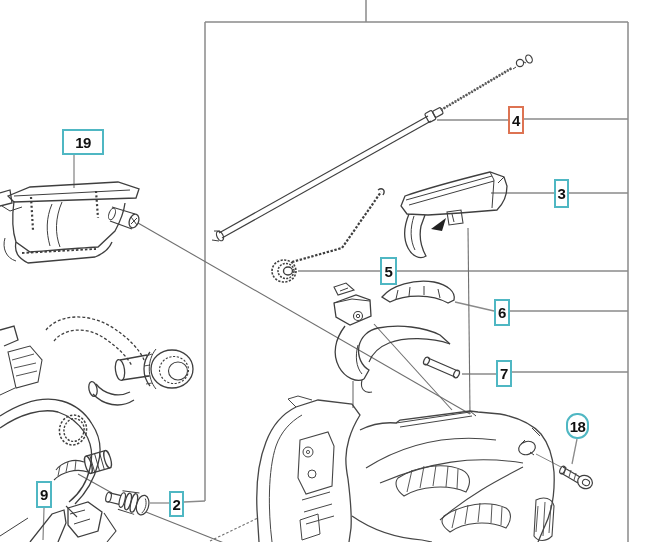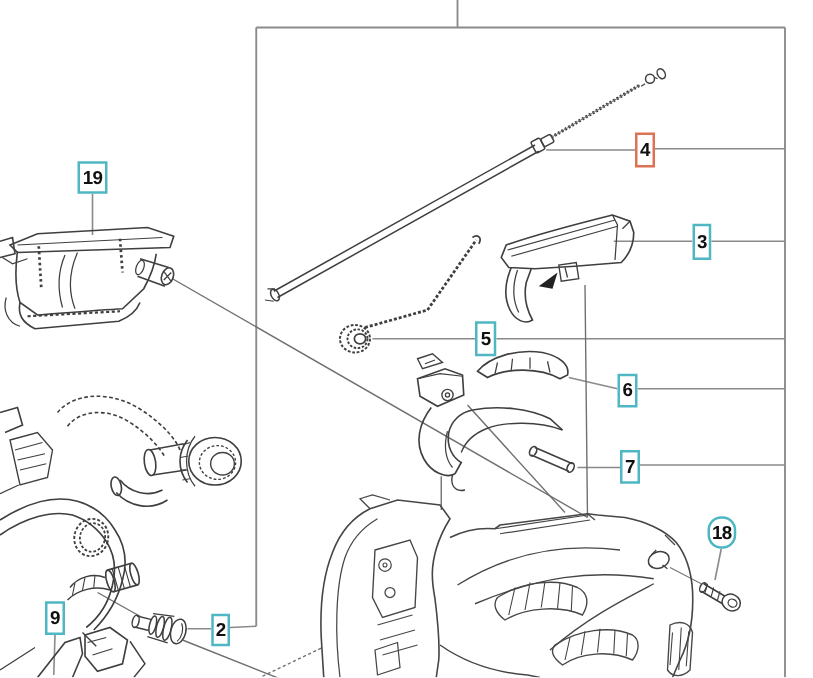--- a/index.html
+++ b/index.html
@@ -221,21 +221,21 @@
       <path d="M30,542 L52,514 L64,510 L66,523 L58,542"></path>
       <path d="M68,508 L88,502 L102,512 L98,531 L78,537 L68,525 Z"></path>
       <path d="M70,514 L85,510 M74,524 L90,519" stroke-width="1"></path>
       <path d="M104,513 L116,531 L107,542" stroke-width="1.1"></path>
       <path d="M0,536 L28,518" stroke-width="1"></path>
       <path d="M56,470 C62,462 74,458 84,462 M54,480 C62,472 76,468 88,472" stroke-width="1.1"></path>
       <path d="M60,466 L58,476 M68,462 L66,472 M76,460 L75,470" stroke-width="0.9"></path>
     </g>
   </svg>
 
-  <div class="callout" style="left: 62px; top: 129px; width: 24px; height: 26px; border-color: rgb(79, 183, 195); color: rgb(16, 16, 16);">19</div>
+  <div class="callout" style="left: 62px; top: 129px; width: 42px; height: 26px; border-color: rgb(79, 183, 195); color: rgb(16, 16, 16);">19</div>
 
   <div class="callout" style="left: 508px; top: 106px; width: 16px; height: 28px; border-color: rgb(221, 115, 82); color: rgb(16, 16, 16);">4</div>
 
   <div class="callout" style="left: 554px; top: 179px; width: 15px; height: 29px; border-color: rgb(79, 183, 195); color: rgb(16, 16, 16);">3</div>
 
   <div class="callout" style="left: 380px; top: 257px; width: 17px; height: 28px; border-color: rgb(79, 183, 195); color: rgb(16, 16, 16);">5</div>
 
   <div class="callout" style="left: 494px; top: 299px; width: 16px; height: 27px; border-color: rgb(79, 183, 195); color: rgb(16, 16, 16);">6</div>
 
   <div class="callout" style="left: 496px; top: 360px; width: 16px; height: 27px; border-color: rgb(79, 183, 195); color: rgb(16, 16, 16);">7</div>

